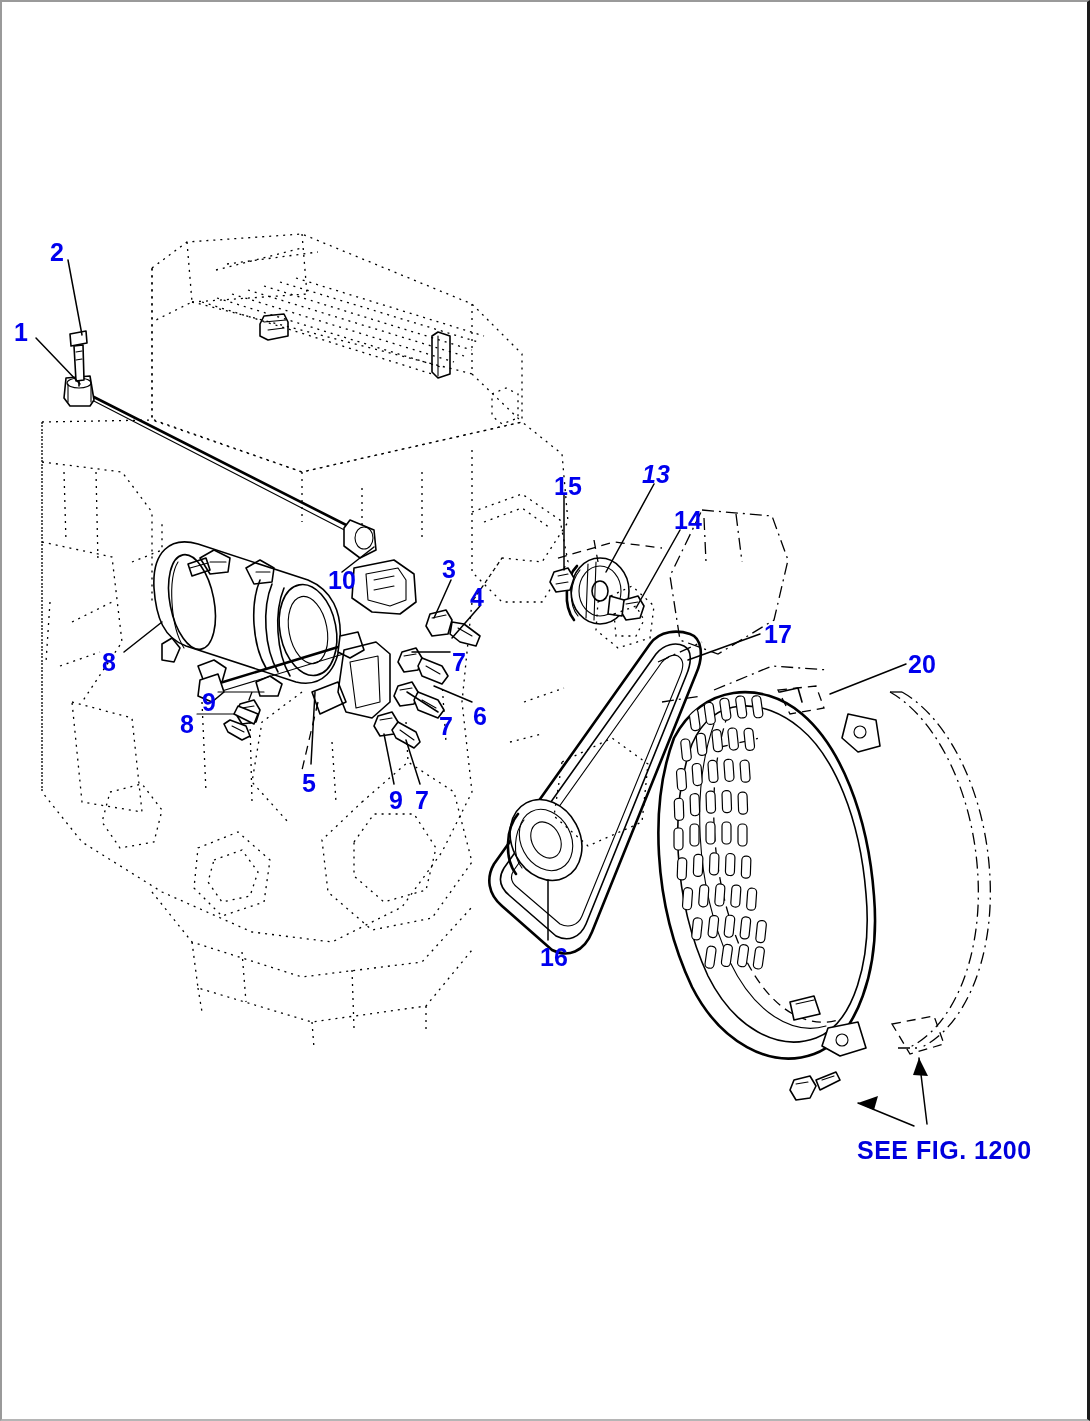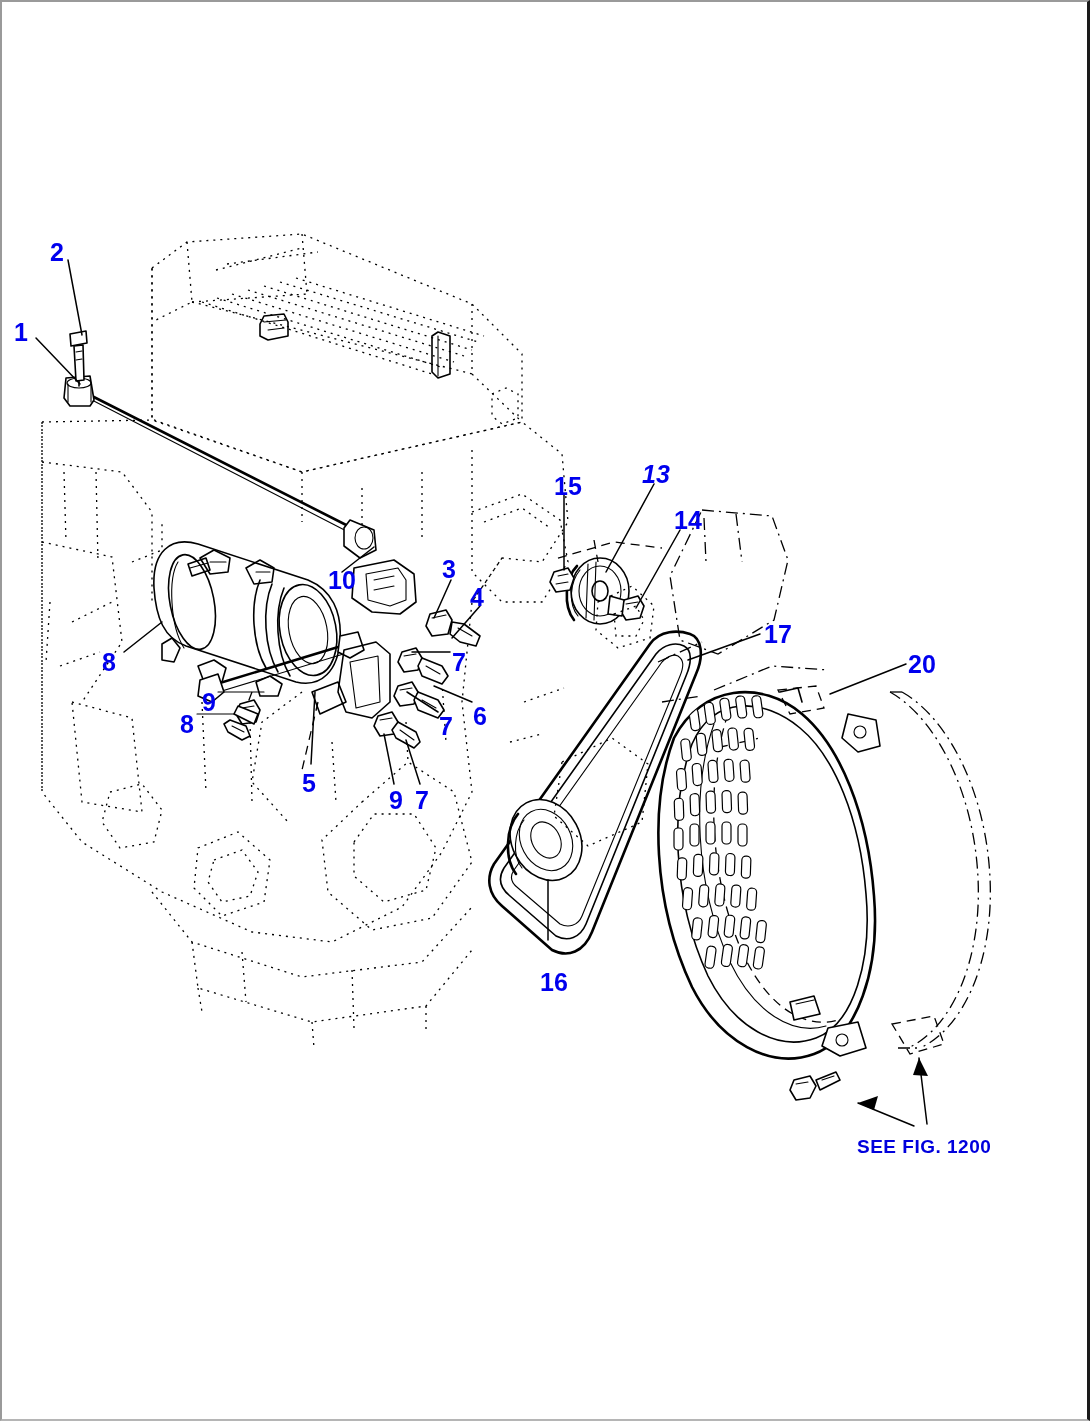--- a/index.html
+++ b/index.html
@@ -38,21 +38,21 @@
     line-height: 1;
     letter-spacing: 0px;
     white-space: nowrap;
     user-select: none;
   }
   .figref {
     position: absolute;
     color: #0000dd;
     font-family: "Liberation Sans", sans-serif;
     font-weight: bold;
-    font-size: 19px;
+    font-size: 25px;
     letter-spacing: 0.5px;
     white-space: nowrap;
   }
 </style>
 </head>
 <body>
 
 <div id="page">
 
   <svg id="art" viewBox="0 0 1090 1421" xmlns="http://www.w3.org/2000/svg">
@@ -453,19 +453,19 @@
   <div class="callout" style="left:437px; top:712px;">7</div>
   <div class="callout" style="left:178px; top:710px;">8</div>
   <div class="callout" style="left:200px; top:688px;">9</div>
   <div class="callout" style="left:387px; top:786px;">9</div>
   <div class="callout" style="left:326px; top:566px;">10</div>
   <div class="callout" style="left:100px; top:648px;">8</div>
   <div class="callout" style="left:413px; top:786px;">7</div>
   <div class="callout" style="left:640px; top:460px;font-style:italic;">13</div>
   <div class="callout" style="left:672px; top:506px;text-align:center;">14</div>
   <div class="callout" style="left:552px; top:472px;">15</div>
-  <div class="callout" style="left:538px; top:943px;margin-top:25px;">16</div>
+  <div class="callout" style="left:538px; top:943px;">16</div>
   <div class="callout" style="left:762px; top:620px;">17</div>
   <div class="callout" style="left:906px; top:650px;">20</div>
 
   <div class="figref" style="left:855px; top:1134px;">SEE FIG. 1200</div>
 
 </div>
 
 </body></html>

